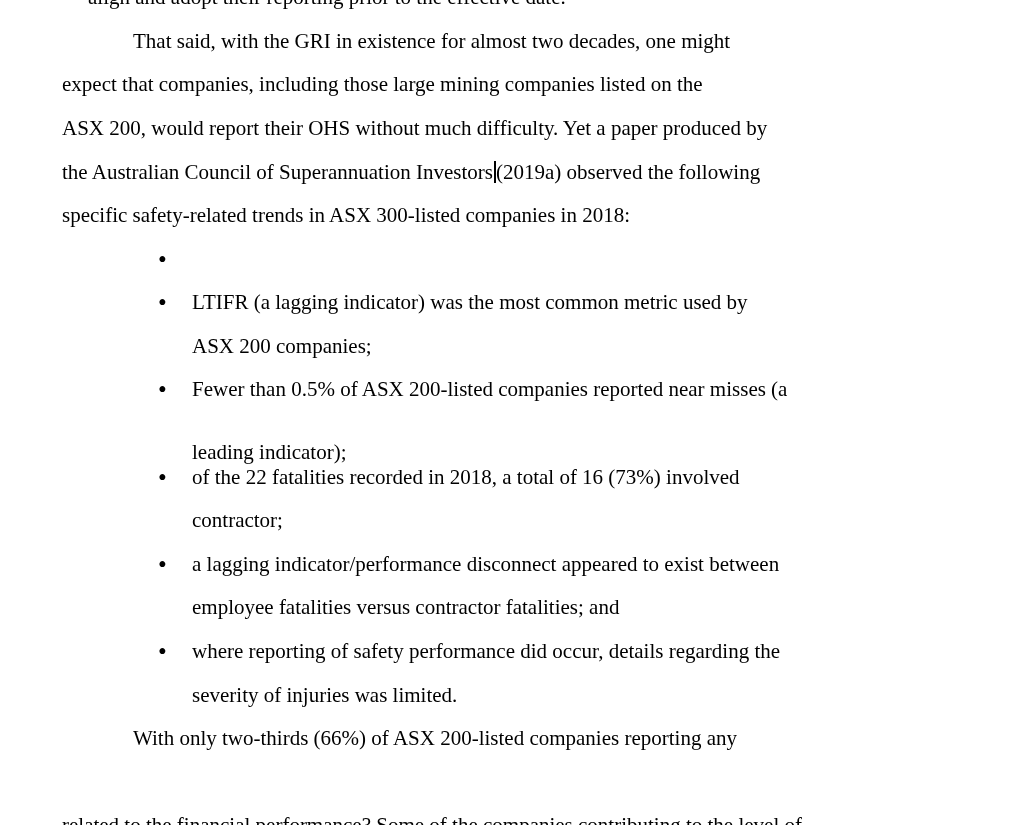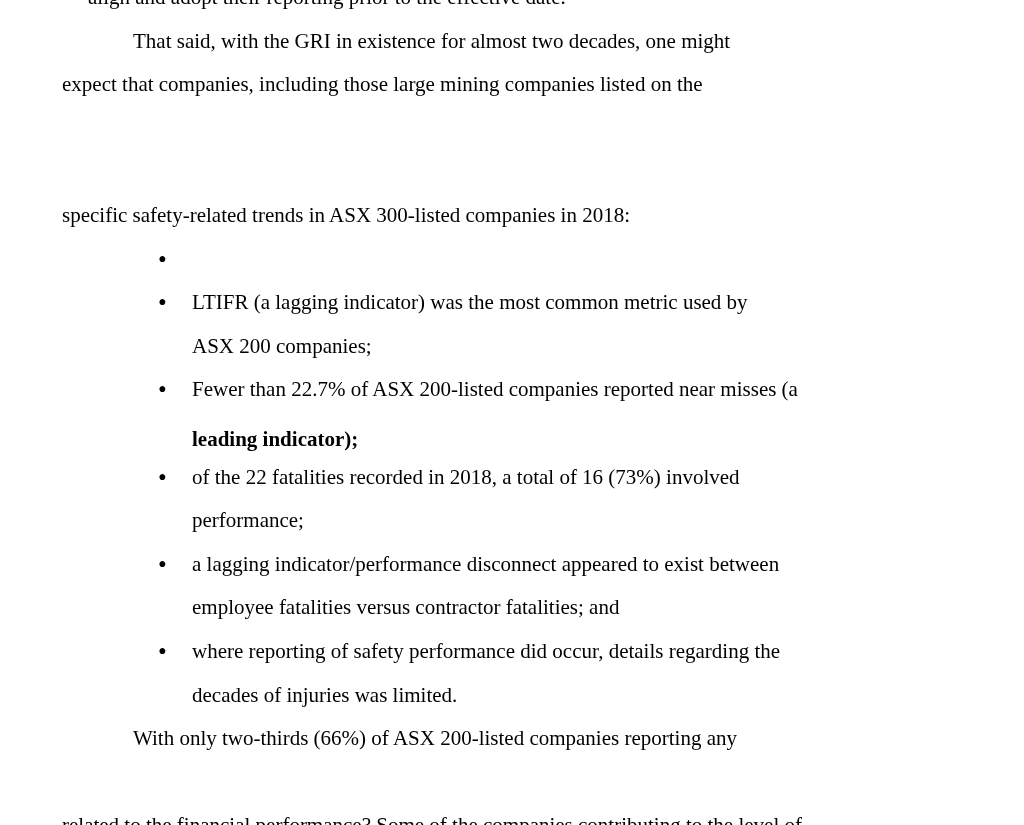--- a/index.html
+++ b/index.html
@@ -38,32 +38,34 @@
     margin-left: 1px;
   }
 </style>
 </head>
 <body>
 
 <div id="page">
     <div class="line" style="left: 88px; top: -13px;">align and adopt their reporting prior to the effective date.</div>
     <div class="line" style="left: 133px; top: 30.6px;">That said, with the GRI in existence for almost two decades, one might</div>
     <div class="line" style="left: 62px; top: 74.2px; text-align: center;">expect that companies, including those large mining companies listed on the</div>
+    <div class="line" style="left: 62px; top: 117.8px;">ASX 200, would report their OHS without much difficulty. Yet a paper produced by</div>
+    <div class="line" style="left: 62px; top: 161.4px;">the Australian Council of Superannuation Investors<span class="caret"></span>(2019a) observed the following</div>
     <div class="line" style="left: 62px; top: 205px;">specific safety-related trends in ASX 300-listed companies in 2018:</div>
     <span class="bullet" style="left: 158px; top: 248.6px;">•</span>
     <span class="bullet" style="left: 158px; top: 292.2px;">•</span>
     <div class="line" style="left: 192px; top: 292.2px;">LTIFR (a lagging indicator) was the most common metric used by</div>
     <div class="line" style="left: 192px; top: 335.8px;">ASX 200 companies;</div>
     <span class="bullet" style="left: 158px; top: 379.4px;">•</span>
-    <div class="line" style="left: 192px; top: 379.4px;">Fewer than 22.7% of ASX 200-listed companies reported near misses (a</div>
-    <div class="line" style="left: 192px; top: 429px; font-weight: bold;">leading indicator);</div>
+    <div class="line" style="left: 192px; top: 379.4px;">Fewer than 0.5% of ASX 200-listed companies reported near misses (a</div>
+    <div class="line" style="left: 192px; top: 442px;">leading indicator);</div>
     <span class="bullet" style="left: 158px; top: 466.6px;">•</span>
     <div class="line" style="left: 192px; top: 466.6px;">of the 22 fatalities recorded in 2018, a total of 16 (73%) involved</div>
-    <div class="line" style="left: 192px; top: 510.2px;">performance;</div>
+    <div class="line" style="left: 192px; top: 510.2px;">contractor;</div>
     <span class="bullet" style="left: 158px; top: 553.8px;">•</span>
     <div class="line" style="left: 192px; top: 597.4px;">employee fatalities versus contractor fatalities; and</div>
     <div class="line" style="left: 192px; top: 553.8px;">a lagging indicator/performance disconnect appeared to exist between</div>
     <span class="bullet" style="left: 158px; top: 641px;">•</span>
     <div class="line" style="left: 192px; top: 641px;">where reporting of safety performance did occur, details regarding the</div>
-    <div class="line" style="left: 192px; top: 684.6px;">decades of injuries was limited.</div>
+    <div class="line" style="left: 192px; top: 684.6px;">severity of injuries was limited.</div>
     <div class="line" style="left: 133px; top: 728.2px;">With only two-thirds (66%) of ASX 200-listed companies reporting any</div>
     <div class="line" style="left: 62px; top: 815.4px;">related to the financial performance? Some of the companies contributing to the level of</div>
   </div>
 
 </body></html>

